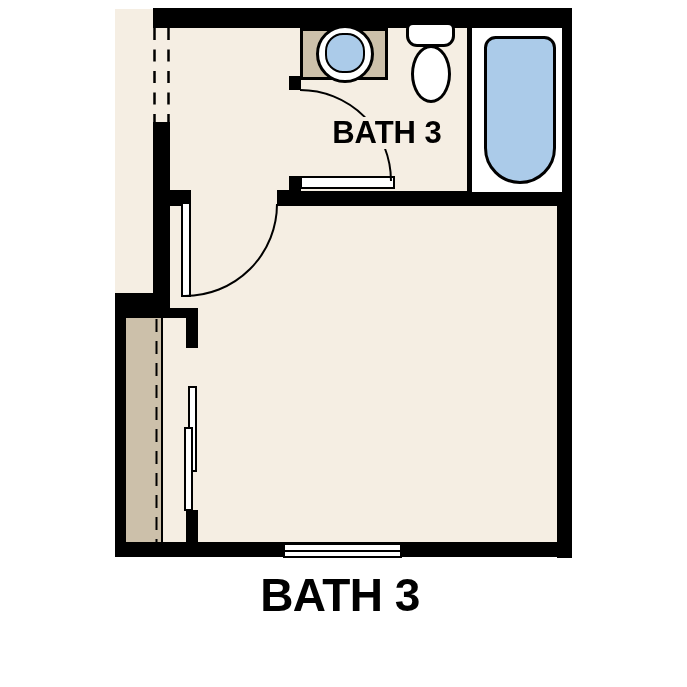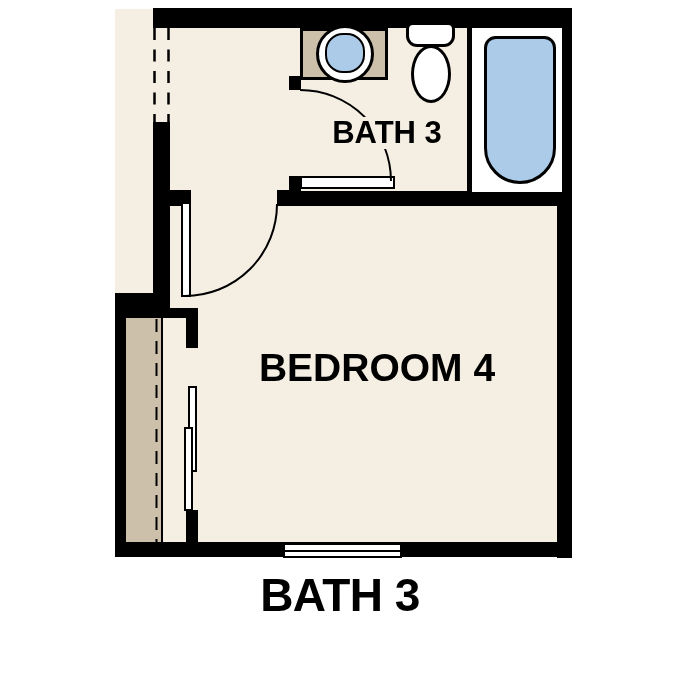--- a/index.html
+++ b/index.html
@@ -81,19 +81,18 @@
 
   <svg class="overlay" width="687" height="687" viewBox="0 0 687 687">
     <path d="M 185 296 A 92 92 0 0 0 277 204" fill="none" stroke="var(--line)" stroke-width="2"></path>
     <path d="M 300 90 A 91 91 0 0 1 391 181" fill="none" stroke="var(--line)" stroke-width="2"></path>
     <path d="M 154.5 28 V 122" fill="none" stroke="var(--line)" stroke-width="2.5" stroke-dasharray="12 9.5"></path>
     <path d="M 168.5 28 V 122" fill="none" stroke="var(--line)" stroke-width="2.5" stroke-dasharray="12 9.5"></path>
     <path d="M 156.5 319 V 542" fill="none" stroke="var(--line)" stroke-width="2" stroke-dasharray="13 9"></path>
   </svg>
 
   <div class="room-label lbl-bath">BATH 3</div>
-  <div class="room-label lbl-bedroom">BEDROOM 4</div>
 
   <div class="caption">
     <div>BATH 3</div>
   </div>
 
 </div>
 
 </body></html>

